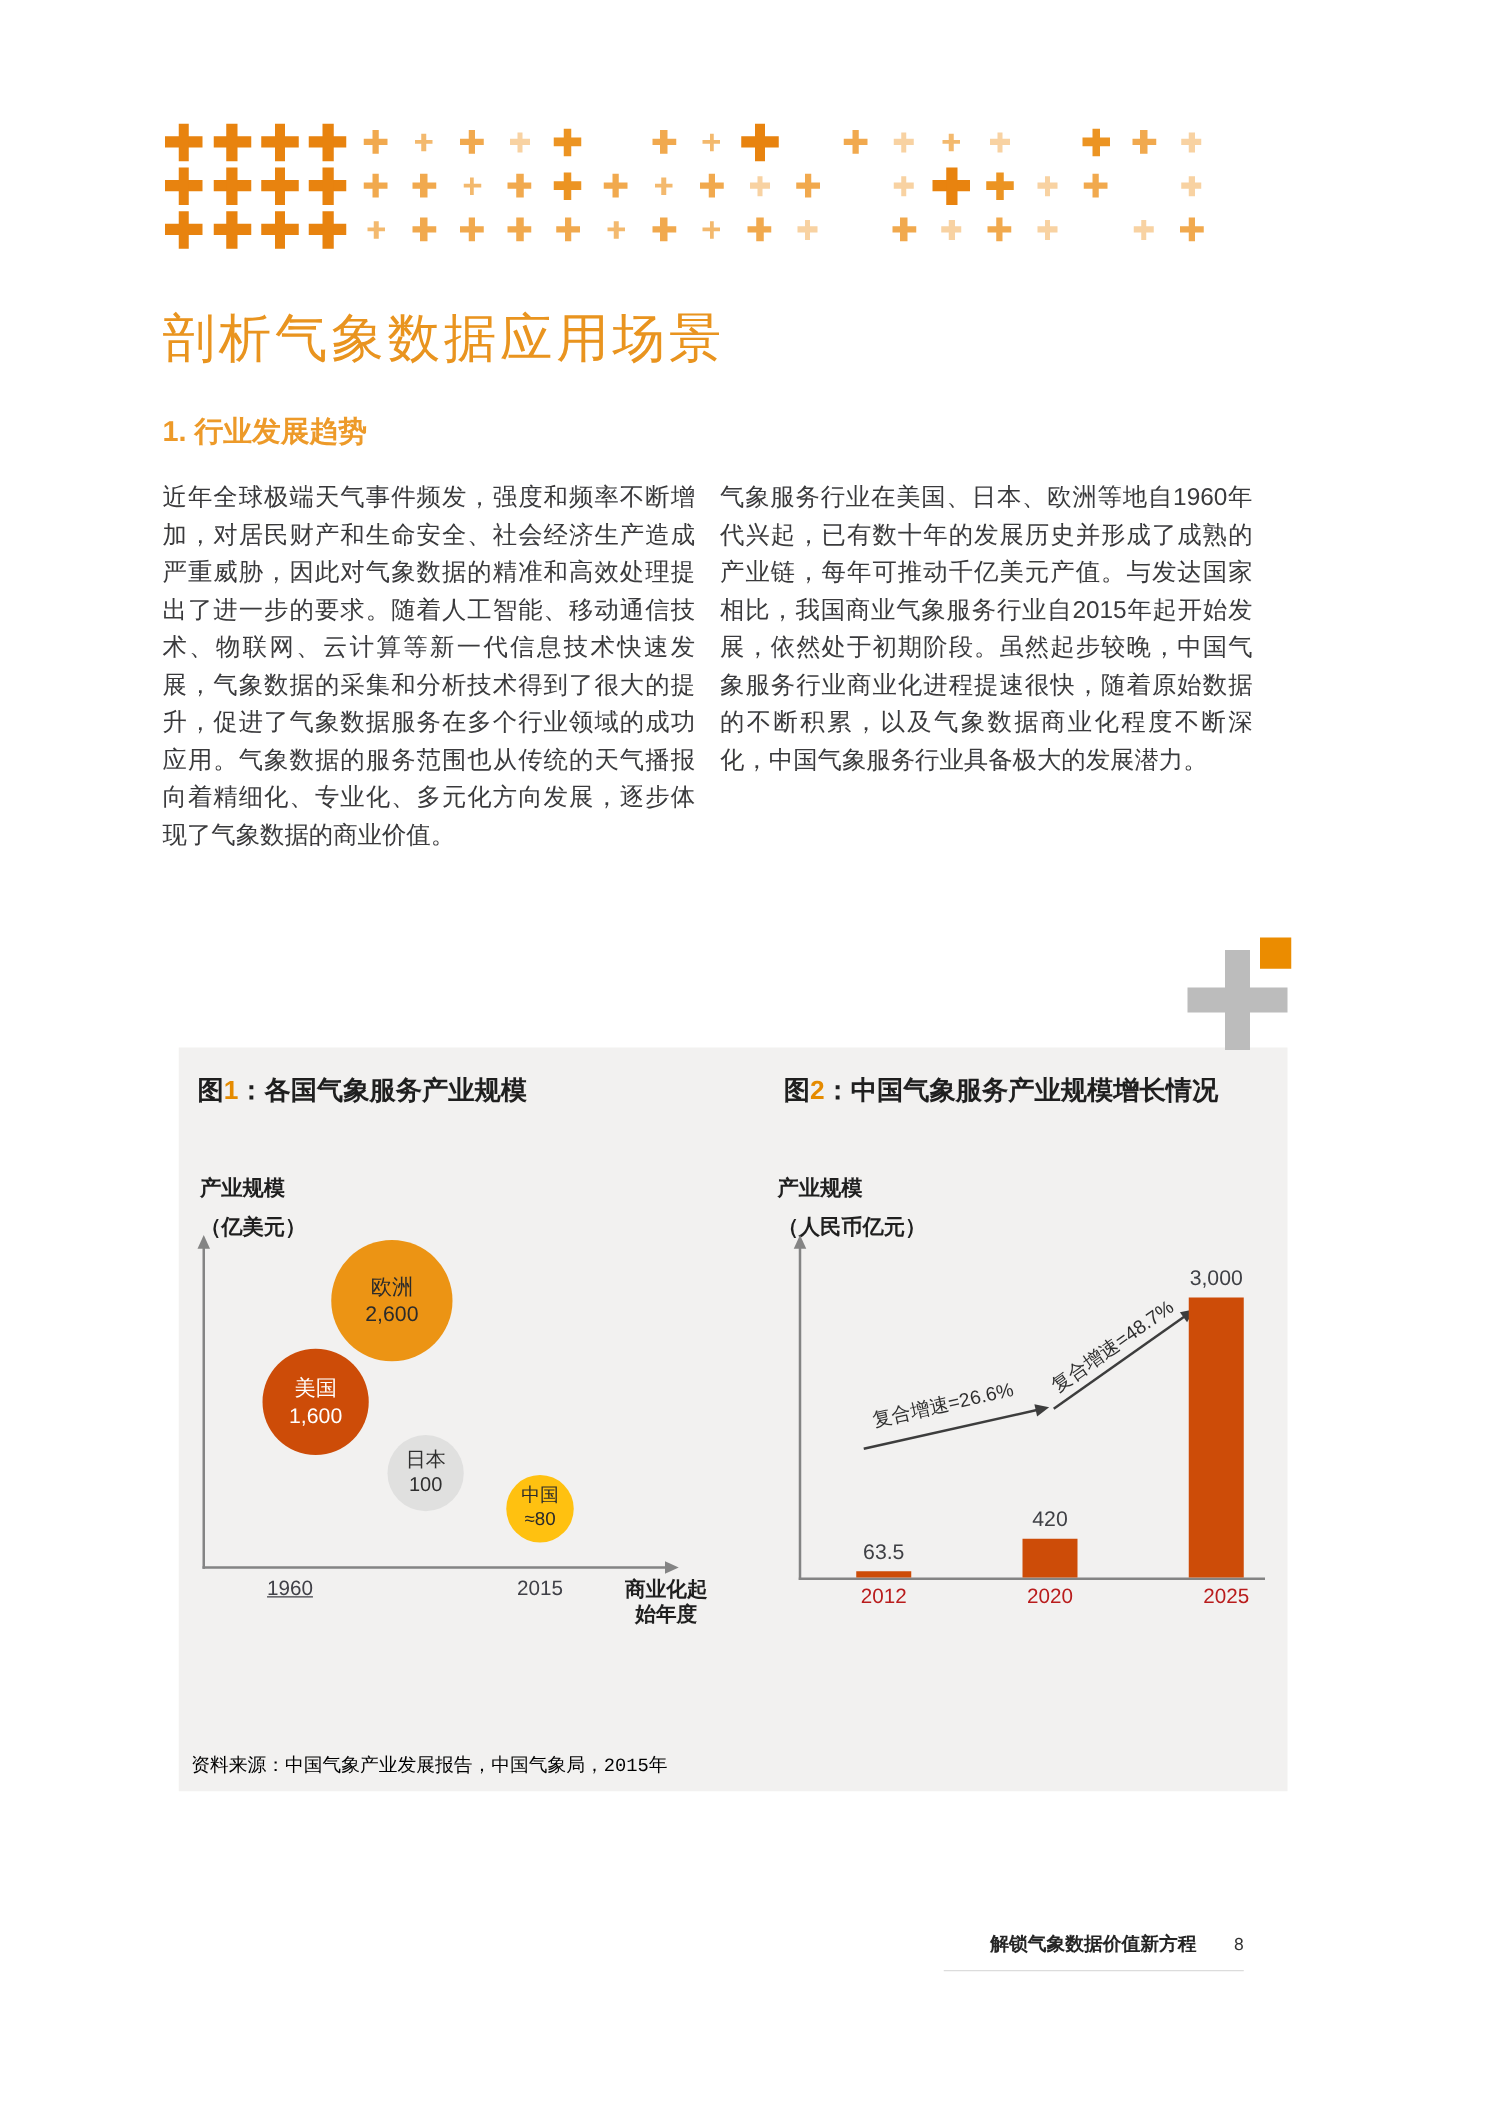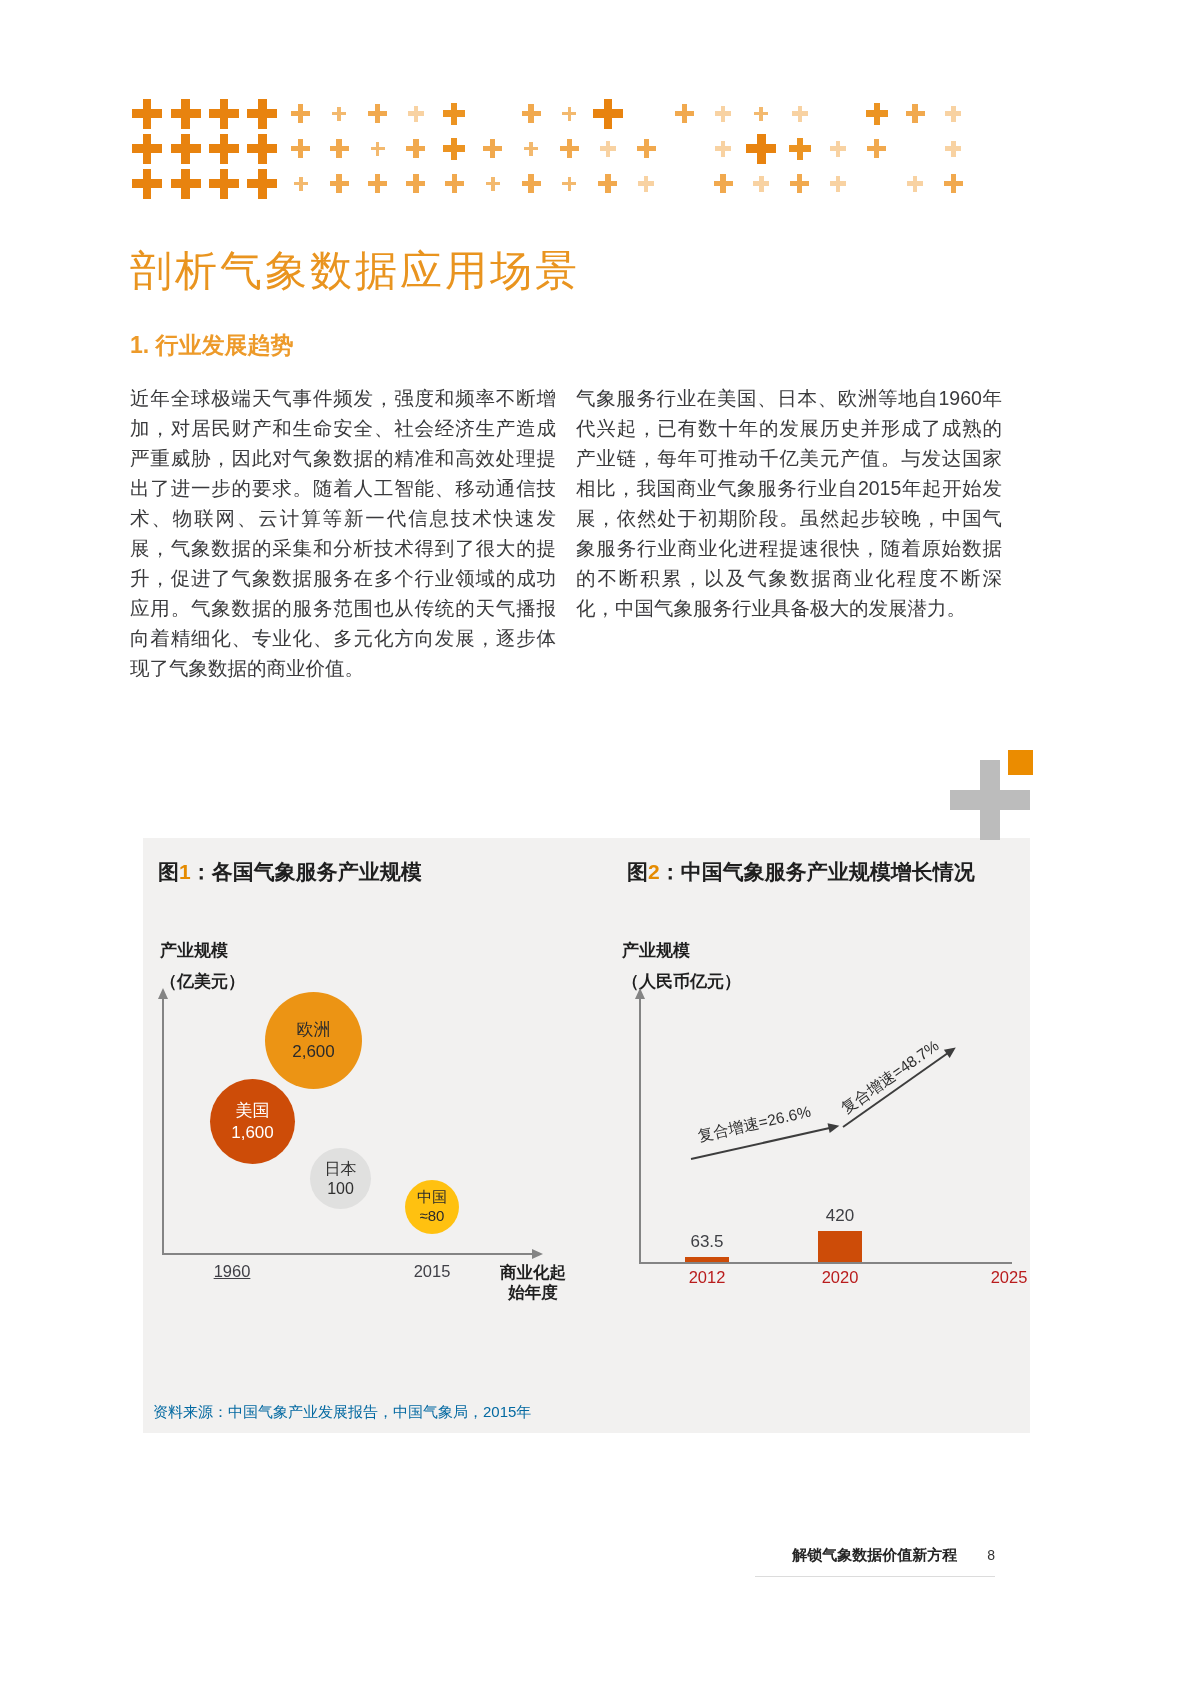--- a/index.html
+++ b/index.html
@@ -76,31 +76,31 @@
   .c2-baseline { left:496px; top:424px; width:373px; }
   .bar-group { position:absolute; bottom:171px; width:44px; display:flex; flex-direction:column; align-items:center; }
   .bar-group-0 { left:542px; }
   .bar-group-1 { left:675px; }
   .bar-group-2 { left:808px; }
   .bar-value { font-size:17px; color:#3f4045; margin-bottom:5px; }
   .bar { width:44px; background:#cd4c08; }
   .c2-xtick { position:absolute; top:430px; width:44px; text-align:center; font-size:16.5px; color:#b91c1c; }
   .c2-xtick-0 { left:542px; }
   .c2-xtick-1 { left:675px; }
-  .c2-xtick-2 { left:844px; }
+  .c2-xtick-2 { left:816px; }
   .growth-arrow { position:absolute; height:2px; background:#3d3d3d; transform-origin:left center; }
   .growth-arrow::after { content:""; position:absolute; right:-10px; top:-4px; width:0; height:0;
     border-top:5px solid transparent; border-bottom:5px solid transparent; border-left:11px solid #3d3d3d; }
   .ga-1 { left:548px; top:320px; width:142px; transform:rotate(-12.6deg); }
   .ga-2 { left:700px; top:288px; width:128px; transform:rotate(-35.2deg); }
   .growth-label { position:absolute; width:165px; text-align:center; font-size:15.5px; color:#2e2e2e; transform-origin:center; }
   .gl-1 { left:529px; top:276px; transform:rotate(-12.6deg); }
   .gl-2 { left:665px; top:229px; transform:rotate(-35.2deg); }
 
-  .source-note { position:absolute; left:10px; top:565px; font-size:15px; color:#0369a1; }
+  .source-note { position:absolute; left:10px; top:565px; font-size:15px; color:#000000;font-family:Liberation Mono, monospace; }
 
   
   .corner-square { position:absolute; left:1008px; top:750px; width:25px; height:25px; background:#eb8c00; }
   .corner-plus-h { position:absolute; left:950px; top:790px; width:80px; height:20px; background:#bcbcbc; }
   .corner-plus-v { position:absolute; left:980px; top:760px; width:20px; height:80px; background:#bcbcbc; }
 
   
   .footer { position:absolute; left:700px; top:1546px; width:295px; display:flex; justify-content:flex-end; align-items:baseline; gap:30px; }
   .footer-title { font-size:15px; font-weight:bold; color:#252525; }
   .footer-page { font-size:14px; color:#333333; }
@@ -539,20 +539,24 @@
     <div class="growth-label gl-2">复合增速=48.7%</div>
 
     <div class="bar-group bar-group-0">
       <div class="bar-value">63.5</div>
       <div class="bar" style="height: 5px;"></div>
     </div>
     <div class="bar-group bar-group-1">
       <div class="bar-value">420</div>
       <div class="bar" style="height: 31px;"></div>
     </div>
+    <div class="bar-group bar-group-2">
+      <div class="bar-value">3,000</div>
+      <div class="bar" style="height: 224px;"></div>
+    </div>
 
     <div class="c2-xtick c2-xtick-0">2012</div>
     <div class="c2-xtick c2-xtick-1">2020</div>
     <div class="c2-xtick c2-xtick-2">2025</div>
 
     <div class="source-note">资料来源：中国气象产业发展报告，中国气象局，2015年</div>
   </div>
 
   <div class="corner-square"></div>
   <div class="corner-plus-h"></div>

